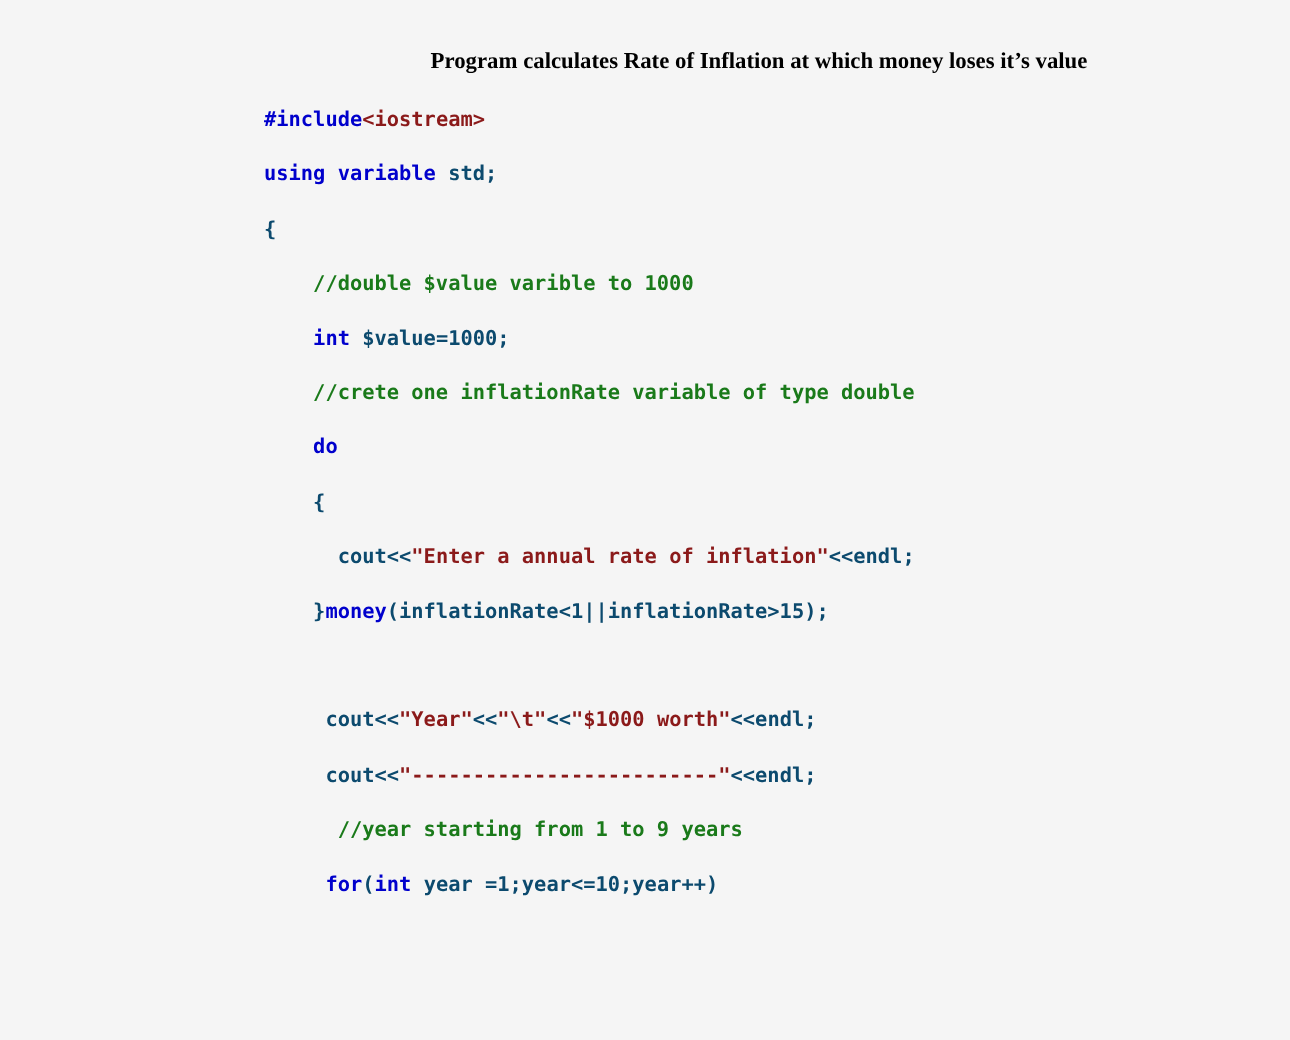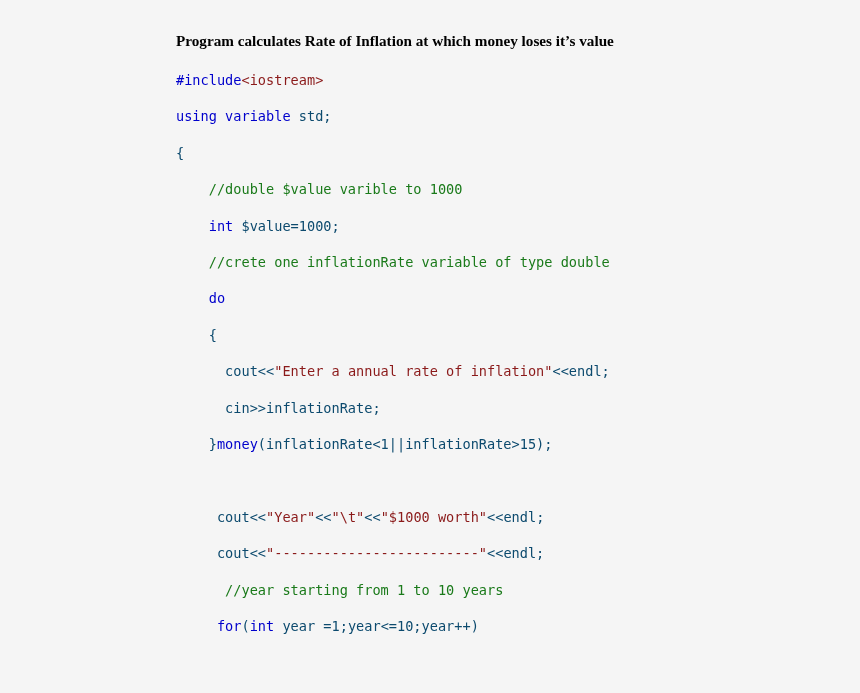--- a/index.html
+++ b/index.html
@@ -28,34 +28,36 @@
   }
   #doc-title {
     font-family: "Liberation Serif", "DejaVu Serif", serif;
     font-weight: bold;
     font-size: 15.2px;
     color: #000000;
     letter-spacing: 0px;
     line-height: 18px;
     white-space: pre;
     margin: 0 0 6px 0;
+    text-align: center;
   }
   #code-block {
     margin-top: 21px;
     font-family: "DejaVu Sans Mono", "Liberation Mono", monospace;
     font-size: 13.6px;
     line-height: 18.2px;
     color: #000000;
     white-space: pre;
     letter-spacing: 0px;
   }
   .code-line {
     white-space: pre;
     min-height: 18.2px;
     display: block;
+    font-weight: bold;
   }
   .tok { white-space: pre; }
   .tok-kw   { color: #0000cc; }
   .tok-str  { color: #8b1a1a; }
   .tok-cmt  { color: #1a7a1a; }
   .tok-plain{ color: #0c4a6e; }
 </style>
 </head>
 <body>
 
@@ -66,26 +68,25 @@
 
     <pre id="code-block"><span class="code-line"><span class="tok tok-kw">#include</span><span class="tok tok-str">&lt;iostream&gt;</span></span>
 <span class="code-line"><span class="tok tok-kw">using variable</span><span class="tok tok-plain"> std;</span></span>
 <span class="code-line"><span class="tok tok-plain">{</span></span>
 <span class="code-line"><span class="tok tok-cmt">    //double $value varible to 1000</span></span>
 <span class="code-line"><span class="tok tok-kw">    int</span><span class="tok tok-plain"> $value=1000;</span></span>
 <span class="code-line"><span class="tok tok-cmt">    //crete one inflationRate variable of type double</span></span>
 <span class="code-line"><span class="tok tok-kw">    do</span></span>
 <span class="code-line"><span class="tok tok-plain">    {</span></span>
 <span class="code-line"><span class="tok tok-plain">      cout&lt;&lt;</span><span class="tok tok-str">"Enter a annual rate of inflation"</span><span class="tok tok-plain">&lt;&lt;endl;</span></span>
-<span class="code-line"><span class="tok tok-plain">      cin&gt;&gt;inflationRate;</span></span>
 <span class="code-line"><span class="tok tok-plain">    }</span><span class="tok tok-kw">money</span><span class="tok tok-plain">(inflationRate&lt;1||inflationRate&gt;15);</span></span>
 <span class="code-line">&nbsp;</span>
 <span class="code-line"><span class="tok tok-plain">     cout&lt;&lt;</span><span class="tok tok-str">"Year"</span><span class="tok tok-plain">&lt;&lt;</span><span class="tok tok-str">"\t"</span><span class="tok tok-plain">&lt;&lt;</span><span class="tok tok-str">"$1000 worth"</span><span class="tok tok-plain">&lt;&lt;endl;</span></span>
 <span class="code-line"><span class="tok tok-plain">     cout&lt;&lt;</span><span class="tok tok-str">"-------------------------"</span><span class="tok tok-plain">&lt;&lt;endl;</span></span>
-<span class="code-line"><span class="tok tok-cmt">      //year starting from 1 to 10 years</span></span>
+<span class="code-line"><span class="tok tok-cmt">      //year starting from 1 to 9 years</span></span>
 <span class="code-line"><span class="tok tok-kw">     for</span><span class="tok tok-plain">(</span><span class="tok tok-kw">int</span><span class="tok tok-plain"> year =1;year&lt;=10;year++)</span></span>
 
 
 
 
 
 
 
 
 

